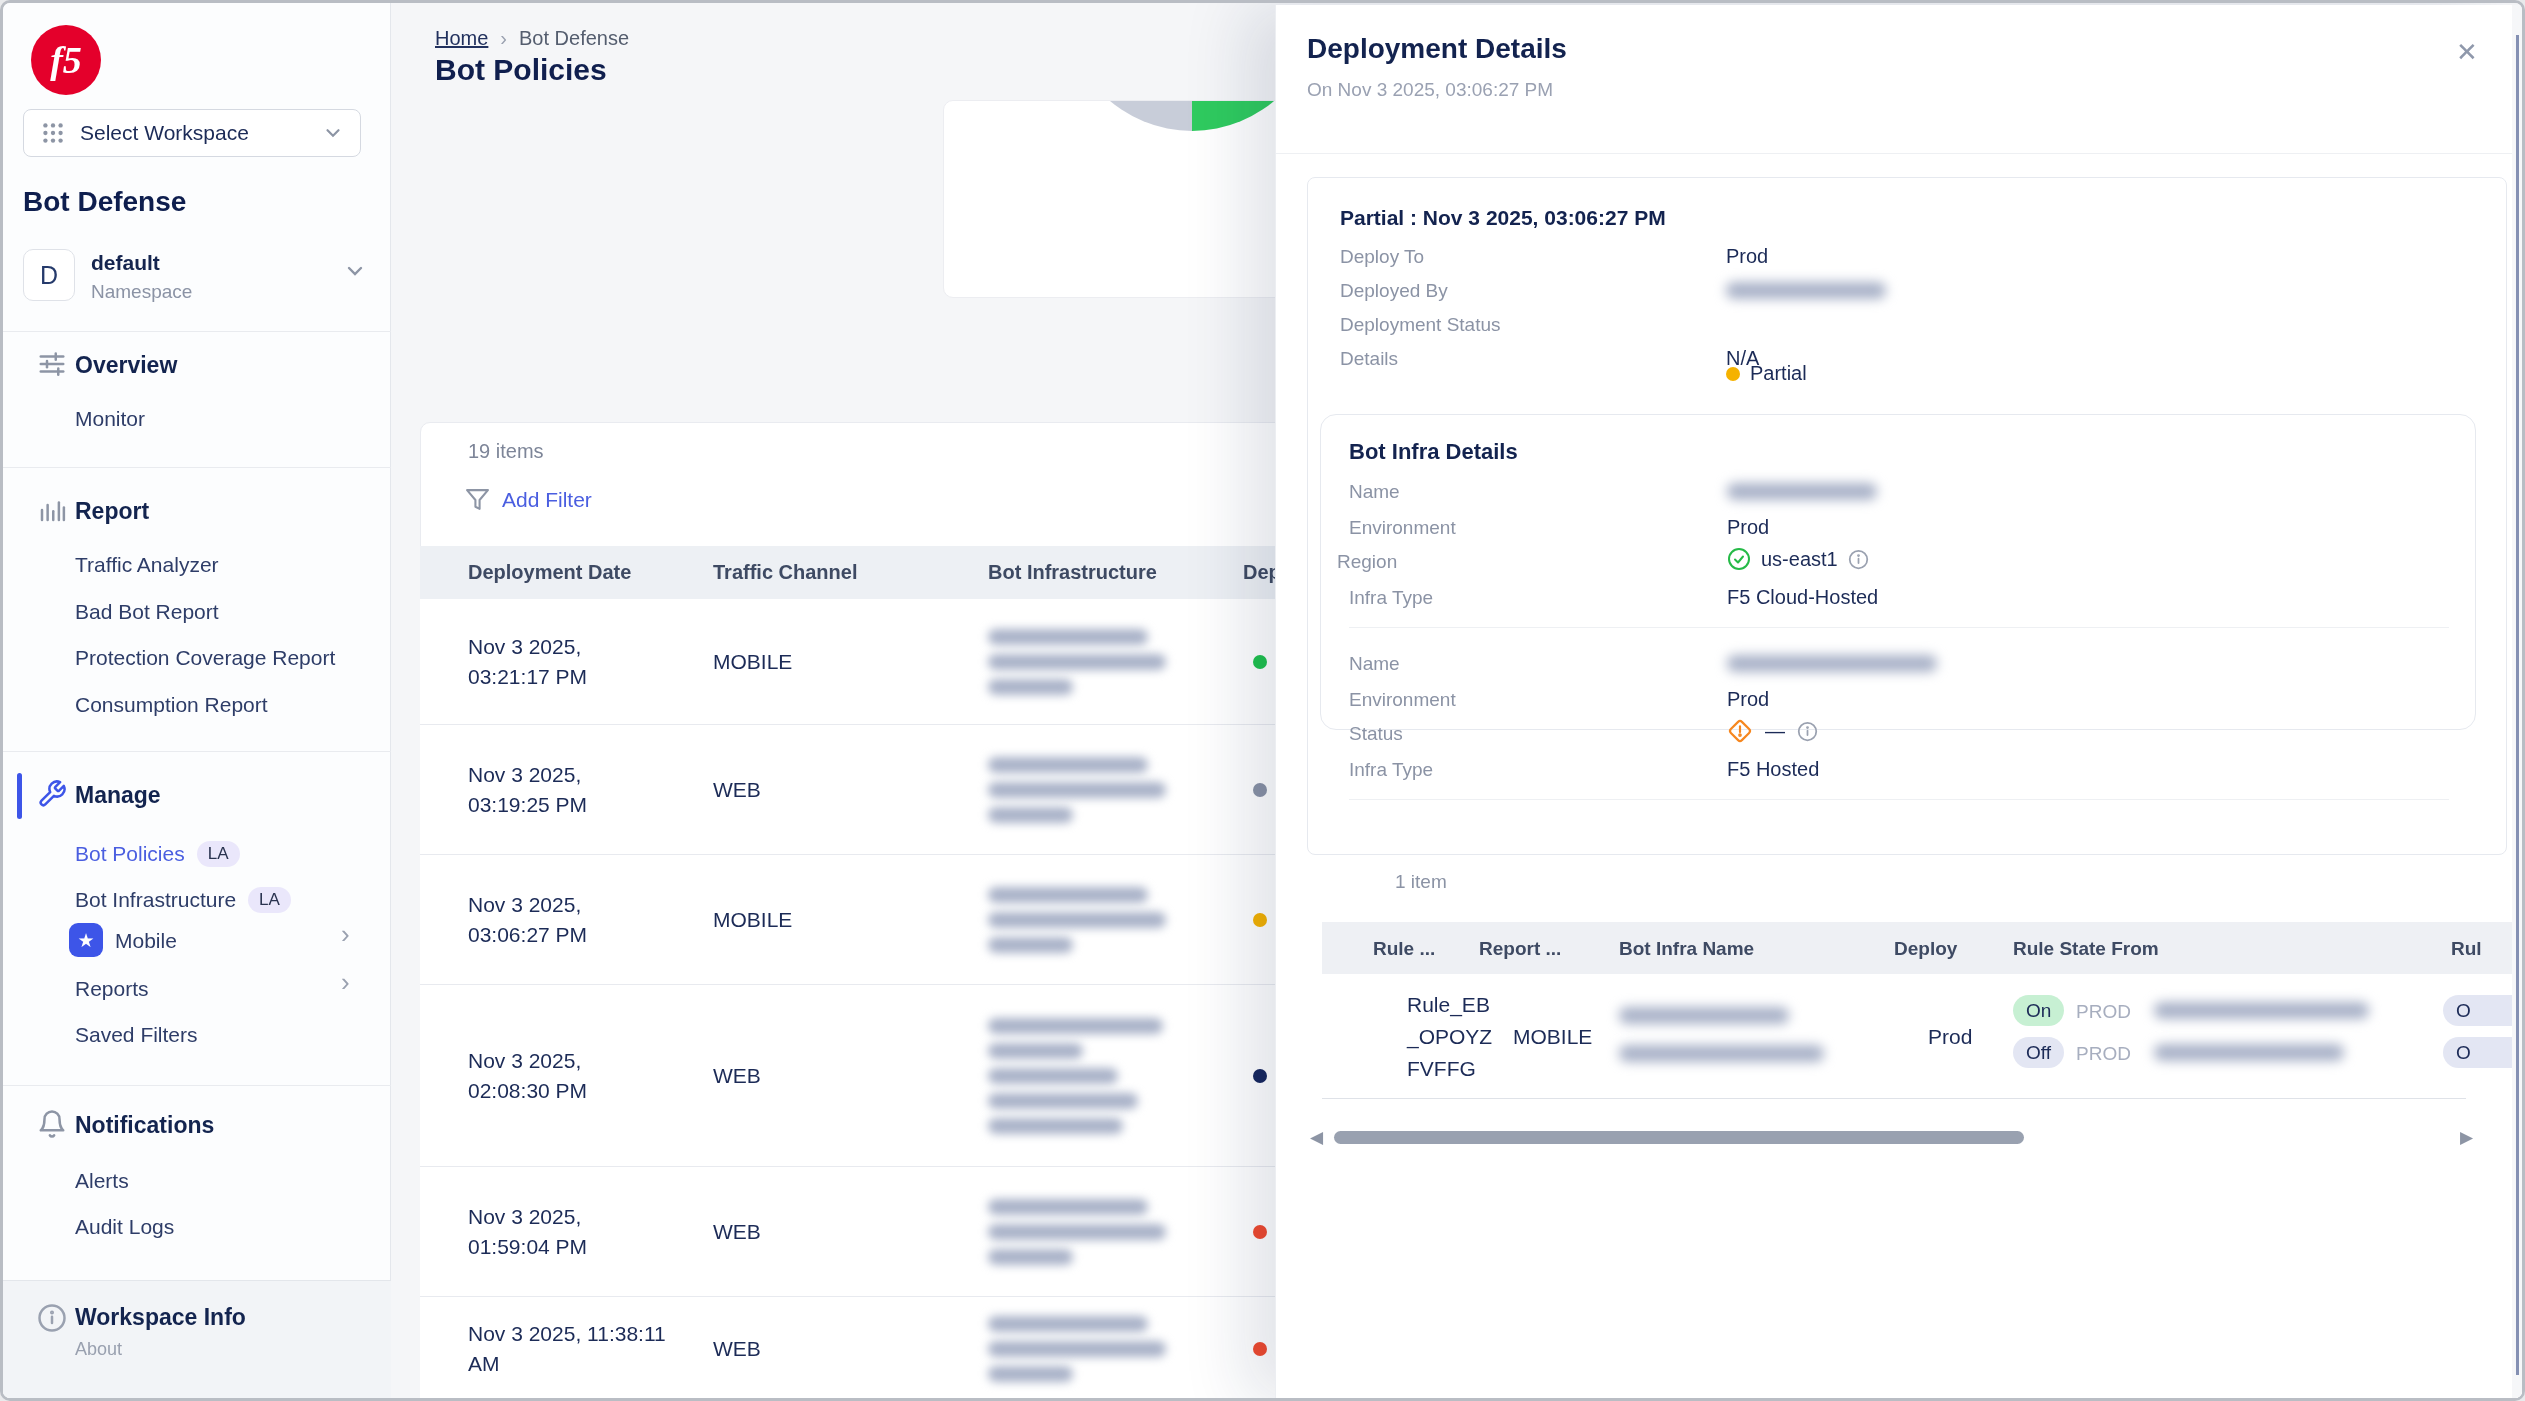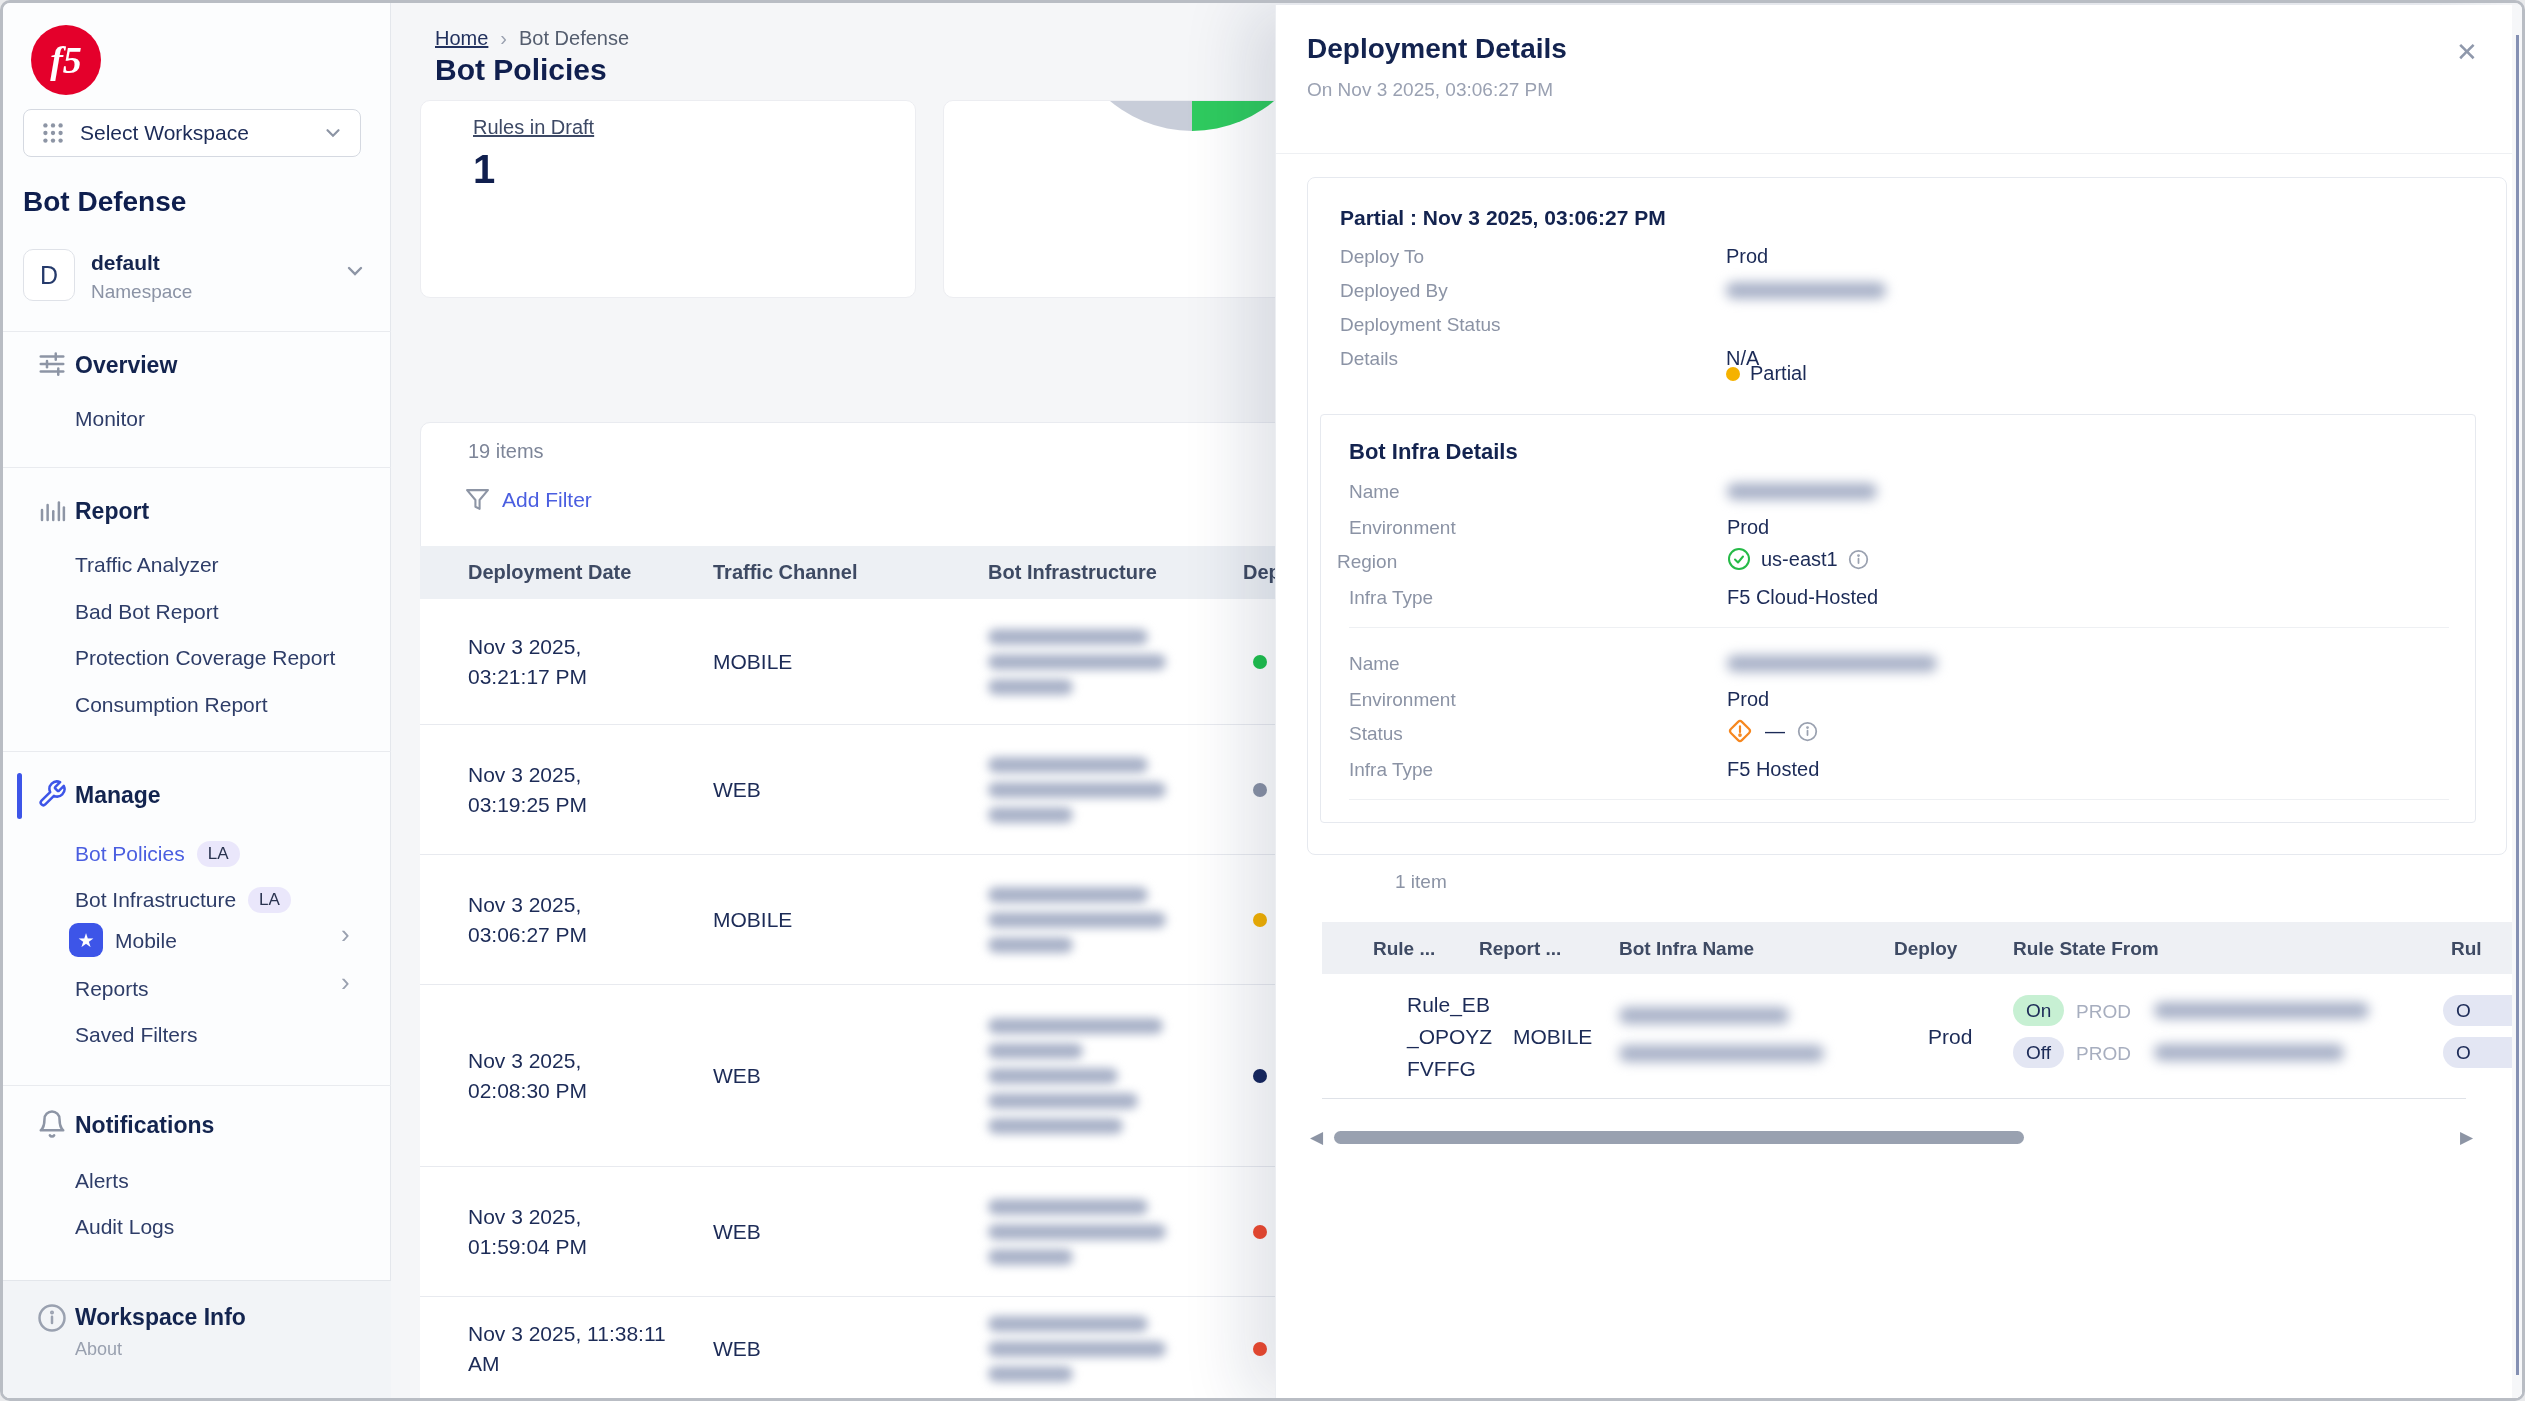--- a/index.html
+++ b/index.html
@@ -68,21 +68,21 @@
          box-shadow:-30px 0 60px rgba(20,30,70,.12);border-left:1px solid #eceef2;overflow:hidden;}
   .p-title{position:absolute;left:31px;top:28px;font-size:28px;font-weight:600;color:#13234f;}
   .p-sub{position:absolute;left:31px;top:74px;font-size:19px;color:#9aa1b2;}
   .p-close{position:absolute;left:1180px;top:32px;font-size:26px;color:#8f98ab;cursor:pointer;}
   .p-div{position:absolute;left:0;top:148px;width:100%;height:1px;background:#eef0f3;}
   .sum-card{position:absolute;left:31px;top:172px;width:1200px;height:678px;border:1px solid #e6e9ef;border-radius:8px;background:#fff;}
   .sum-head{position:absolute;left:32px;top:28px;font-size:21px;font-weight:bold;color:#13234f;}
   .f-label{position:absolute;font-size:19px;color:#8b93a5;}
   .f-value{position:absolute;font-size:20px;color:#1c2b57;}
   .dot14{display:inline-block;width:14px;height:14px;border-radius:50%;vertical-align:-1px;margin-right:10px;}
-  .infra-card{position:absolute;left:12px;top:236px;width:1156px;height:409px;border:1px solid #e6e9ef;border-radius:4px;background:#fff;}
+  .infra-card{position:absolute;left:12px;top:236px;width:1156px;height:316px;border:1px solid #e6e9ef;border-radius:16px;background:#fff;}
   .infra-head{position:absolute;left:28px;top:24px;font-size:22px;font-weight:600;color:#13234f;}
   .i-div{position:absolute;left:28px;width:1100px;height:1px;background:#eef0f3;}
   .pblob{position:absolute;height:17px;border-radius:8px;background:#a9b2c8;filter:blur(6px);}
   .p-items{position:absolute;left:119px;top:866px;font-size:19px;color:#8b93a5;}
   .p-thead{position:absolute;left:46px;top:917px;width:1191px;height:52px;background:#eef0f4;}
   .pth{position:absolute;top:933px;font-size:19px;font-weight:bold;color:#3e4a63;}
   .p-rowline{position:absolute;left:46px;top:1093px;width:1144px;height:1px;background:#dfe2e8;}
   .ptd{position:absolute;font-size:21px;color:#1c2b57;margin-left:34px;}
   .pill{position:absolute;height:31px;border-radius:16px;display:flex;align-items:center;justify-content:center;
         font-size:19px;color:#1c2b57;padding:0 13px;}
@@ -216,24 +216,20 @@
     </div>
   </div>
 
   <div class="main-bg"></div>
 
   <div class="breadcrumb">
     <span class="home">Home</span><span class="sep">›</span><span>Bot Defense</span>
   </div>
   <div class="page-title">Bot Policies</div>
 
-  <div class="card card1">
-    <div class="rid-label">Rules in Draft</div>
-    <div class="rid-value">1</div>
-  </div>
   <div class="card card2">
     <div class="pie"></div>
   </div>
 
 
   <div class="table-card"></div>
   <div class="items-count">19 items</div>
   <div class="add-filter">
     <span style="display:flex;">
       <svg width="25" height="25" viewBox="0 0 24 24" fill="none" stroke="#8d95a5" stroke-width="2" stroke-linejoin="round">

